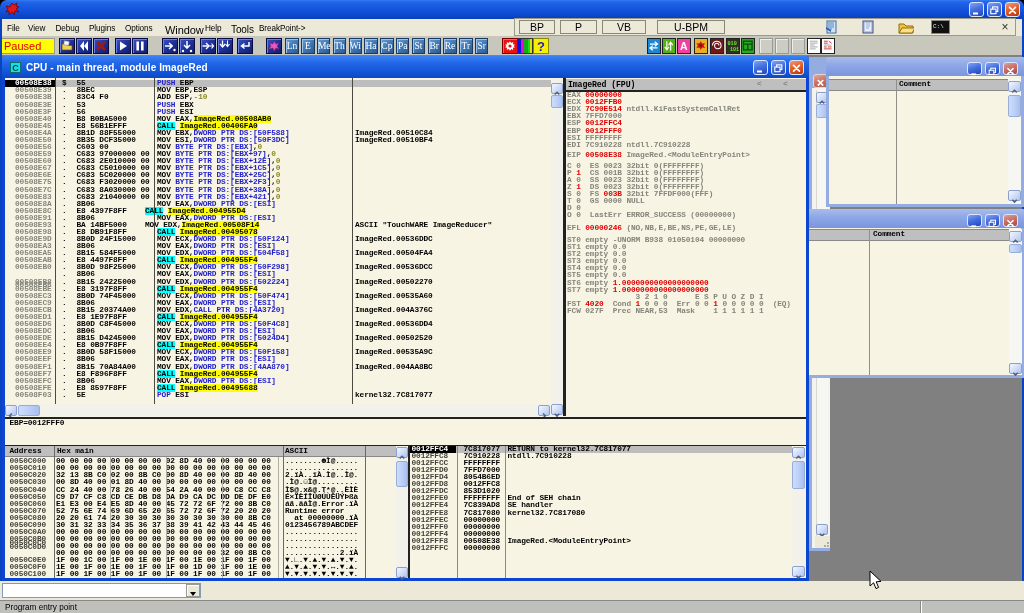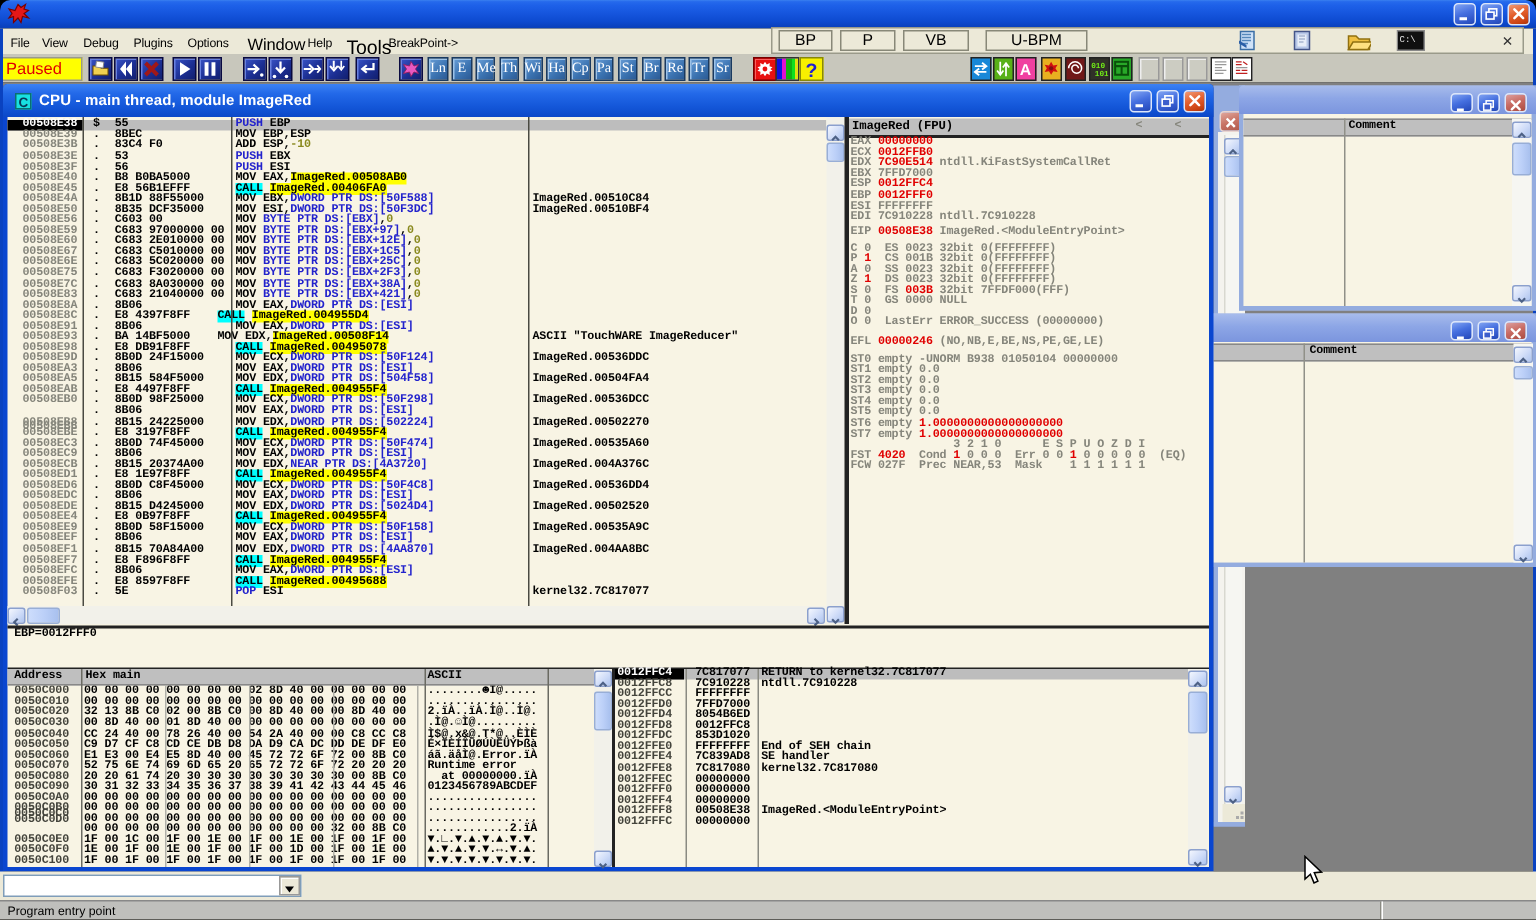--- a/index.html
+++ b/index.html
@@ -31,21 +31,21 @@
       <path d="M3.6 2.8 L9.4 8.6 M9.4 2.8 L3.6 8.6" stroke="#fff" stroke-width="1.7" stroke-linecap="round"></path>
     </svg></div>
 <div class="abs" style="left:0;top:19px;width:1024px;height:17px;background:#ece9d8"></div>
 <div class="abs" style="left:7px;top:23.5px;font-size:8.2px;color:#000;letter-spacing:-0.1px">File</div>
 <div class="abs" style="left:28px;top:23.5px;font-size:8.2px;color:#000;letter-spacing:-0.1px">View</div>
 <div class="abs" style="left:55.5px;top:23.5px;font-size:8.2px;color:#000;letter-spacing:-0.1px">Debug</div>
 <div class="abs" style="left:89px;top:23.5px;font-size:8.2px;color:#000;letter-spacing:-0.1px">Plugins</div>
 <div class="abs" style="left:125px;top:23.5px;font-size:8.2px;color:#000;letter-spacing:-0.1px">Options</div>
 <div class="abs" style="left:165px;top:23.5px;font-size:11px;color:#000;letter-spacing:-0.1px">Window</div>
 <div class="abs" style="left:205px;top:23.5px;font-size:8.2px;color:#000;letter-spacing:-0.1px">Help</div>
-<div class="abs" style="left:231px;top:23.5px;font-size:13px;color:#000;letter-spacing:-0.1px">Tools</div>
+<div class="abs" style="left:231px;top:23.5px;font-size:10px;color:#000;letter-spacing:-0.1px">Tools</div>
 <div class="abs" style="left:259px;top:23.5px;font-size:8.2px;color:#000;letter-spacing:-0.1px">BreakPoint-&gt;</div>
 <div class="abs" style="left:514px;top:18px;width:502px;height:17.5px;border:1px solid #9a9a8a;background:#ece9d8"></div>
 <div class="abs" style="left:519px;top:20px;width:36px;height:14px;border:1px solid #888878;background:#ece9d8;color:#000;font-size:10.5px;text-align:center;line-height:13px">BP</div>
 <div class="abs" style="left:560px;top:20px;width:37px;height:14px;border:1px solid #888878;background:#ece9d8;color:#000;font-size:10.5px;text-align:center;line-height:13px">P</div>
 <div class="abs" style="left:602px;top:20px;width:44px;height:14px;border:1px solid #888878;background:#ece9d8;color:#000;font-size:10.5px;text-align:center;line-height:13px">VB</div>
 <div class="abs" style="left:657px;top:20px;width:68px;height:14px;border:1px solid #888878;background:#ece9d8;color:#000;font-size:10.5px;text-align:center;line-height:13px">U-BPM</div>
 <svg class="abs" style="left:824px;top:20px" width="14" height="14">
     <rect x="3" y="1" width="9" height="12" fill="#cfe2f8" stroke="#3a6ea5"></rect>
     <path d="M4 3h6M4 5h6M4 7h6M4 9h4" stroke="#5588bb" stroke-width="1"></path>
     <path d="M2 9 l5 3 v-2 l-5 -3z" fill="#2b5fa8"></path>
@@ -381,21 +381,21 @@
     <div class="mt" style="left:76.5px;top:214.70px">8B0D 74F45000</div>
     <div class="mt" style="left:157px;top:214.70px">MOV ECX,<span class="bl">DWORD PTR DS:[50F474]</span></div>
     <div class="mt" style="left:355px;top:214.70px">ImageRed.00535A60</div>
     <div class="mt gy" style="left:15px;top:221.78px">00508EC9</div>
     <div class="mt" style="left:62px;top:221.78px">.</div>
     <div class="mt" style="left:76.5px;top:221.78px">8B06</div>
     <div class="mt" style="left:157px;top:221.78px">MOV EAX,<span class="bl">DWORD PTR DS:[ESI]</span></div>
     <div class="mt gy" style="left:15px;top:228.86px">00508ECB</div>
     <div class="mt" style="left:62px;top:228.86px">.</div>
     <div class="mt" style="left:76.5px;top:228.86px">8B15 20374A00</div>
-    <div class="mt" style="left:157px;top:228.86px">MOV EDX,<span class="bl">NEAR PTR DS:[4A3720]</span></div>
+    <div class="mt" style="left:157px;top:228.86px">MOV EDX,<span class="bl">CALL PTR DS:[4A3720]</span></div>
     <div class="mt" style="left:355px;top:228.86px">ImageRed.004A376C</div>
     <div class="mt gy" style="left:15px;top:235.94px">00508ED1</div>
     <div class="mt" style="left:62px;top:235.94px">.</div>
     <div class="mt" style="left:76.5px;top:235.94px">E8 1E97F8FF</div>
     <div class="mt" style="left:157px;top:235.94px"><span class="ch">CALL</span> <span class="yh">ImageRed.004955F4</span></div>
     <div class="mt gy" style="left:15px;top:243.02px">00508ED6</div>
     <div class="mt" style="left:62px;top:243.02px">.</div>
     <div class="mt" style="left:76.5px;top:243.02px">8B0D C8F45000</div>
     <div class="mt" style="left:157px;top:243.02px">MOV ECX,<span class="bl">DWORD PTR DS:[50F4C8]</span></div>
     <div class="mt" style="left:355px;top:243.02px">ImageRed.00536DD4</div>

